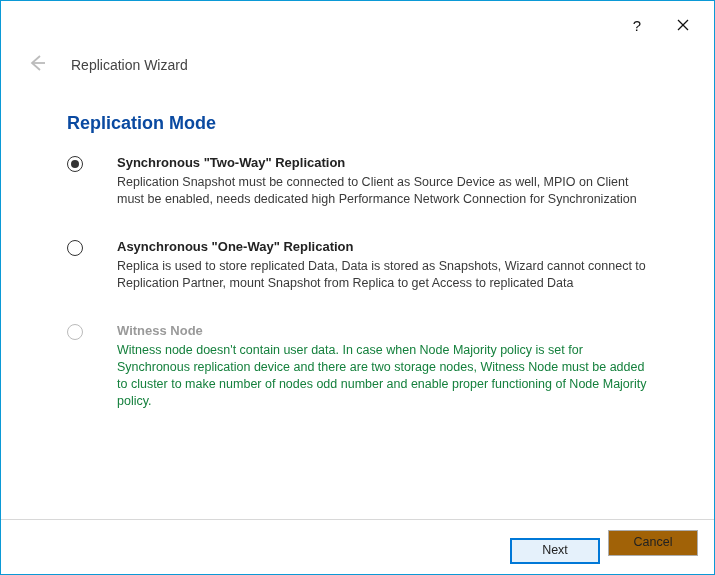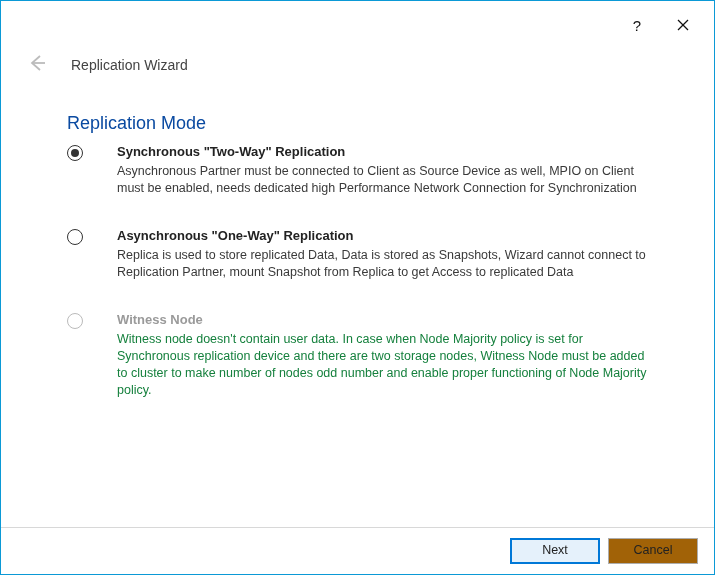--- a/index.html
+++ b/index.html
@@ -50,22 +50,22 @@
     font-size: 20px;
   }
   .wizard-title {
     font-size: 14px;
     color: #444;
     text-align: center;
   }
   .page-heading {
     color: #0a4aa1;
     font-size: 18px;
-    font-weight: 400;
-    margin: 24px 0 9px 66px;
+    font-weight: 700;
+    margin: 24px 0 20px 66px;
   }
   .options {
     padding: 0 66px 0 66px;
   }
   .option {
     display: flex;
     align-items: flex-start;
     margin-bottom: 30px;
   }
   .option.disabled { color: #888; margin-top: 16px; }
@@ -120,20 +120,21 @@
     line-height: 22px;
     text-align: center;
     padding: 0 16px;
     cursor: pointer;
     color: #222;
   }
   .btn.primary {
     background: #e5f1fb;
     border: 2px solid #0078d7;
     line-height: 20px;
+    margin-top: 8px;
   }
 </style>
 </head>
 <body>
 
 <div class="window">
 
   <div class="titlebar">
     <div class="tb-btn" title="Help">
       <span>?</span>
@@ -161,21 +162,21 @@
   </div>
 
   <div class="page-heading">Replication Mode</div>
 
   <div class="options">
 
     <div class="option">
       <div class="radio checked"></div>
       <div class="opt-body">
         <div class="opt-title">Synchronous "Two-Way" Replication</div>
-        <div class="opt-desc">Asynchronous Partner must be connected to Client as Source Device as well, MPIO on Client must be enabled, needs dedicated high Performance Network Connection for Synchronization</div>
+        <div class="opt-desc">Replication Snapshot must be connected to Client as Source Device as well, MPIO on Client must be enabled, needs dedicated high Performance Network Connection for Synchronization</div>
       </div>
     </div>
 
     <div class="option">
       <div class="radio"></div>
       <div class="opt-body">
         <div class="opt-title">Asynchronous "One-Way" Replication</div>
         <div class="opt-desc">Replica is used to store replicated Data, Data is stored as Snapshots, Wizard cannot connect to Replication Partner, mount Snapshot from Replica to get Access to replicated Data</div>
       </div>
     </div>

